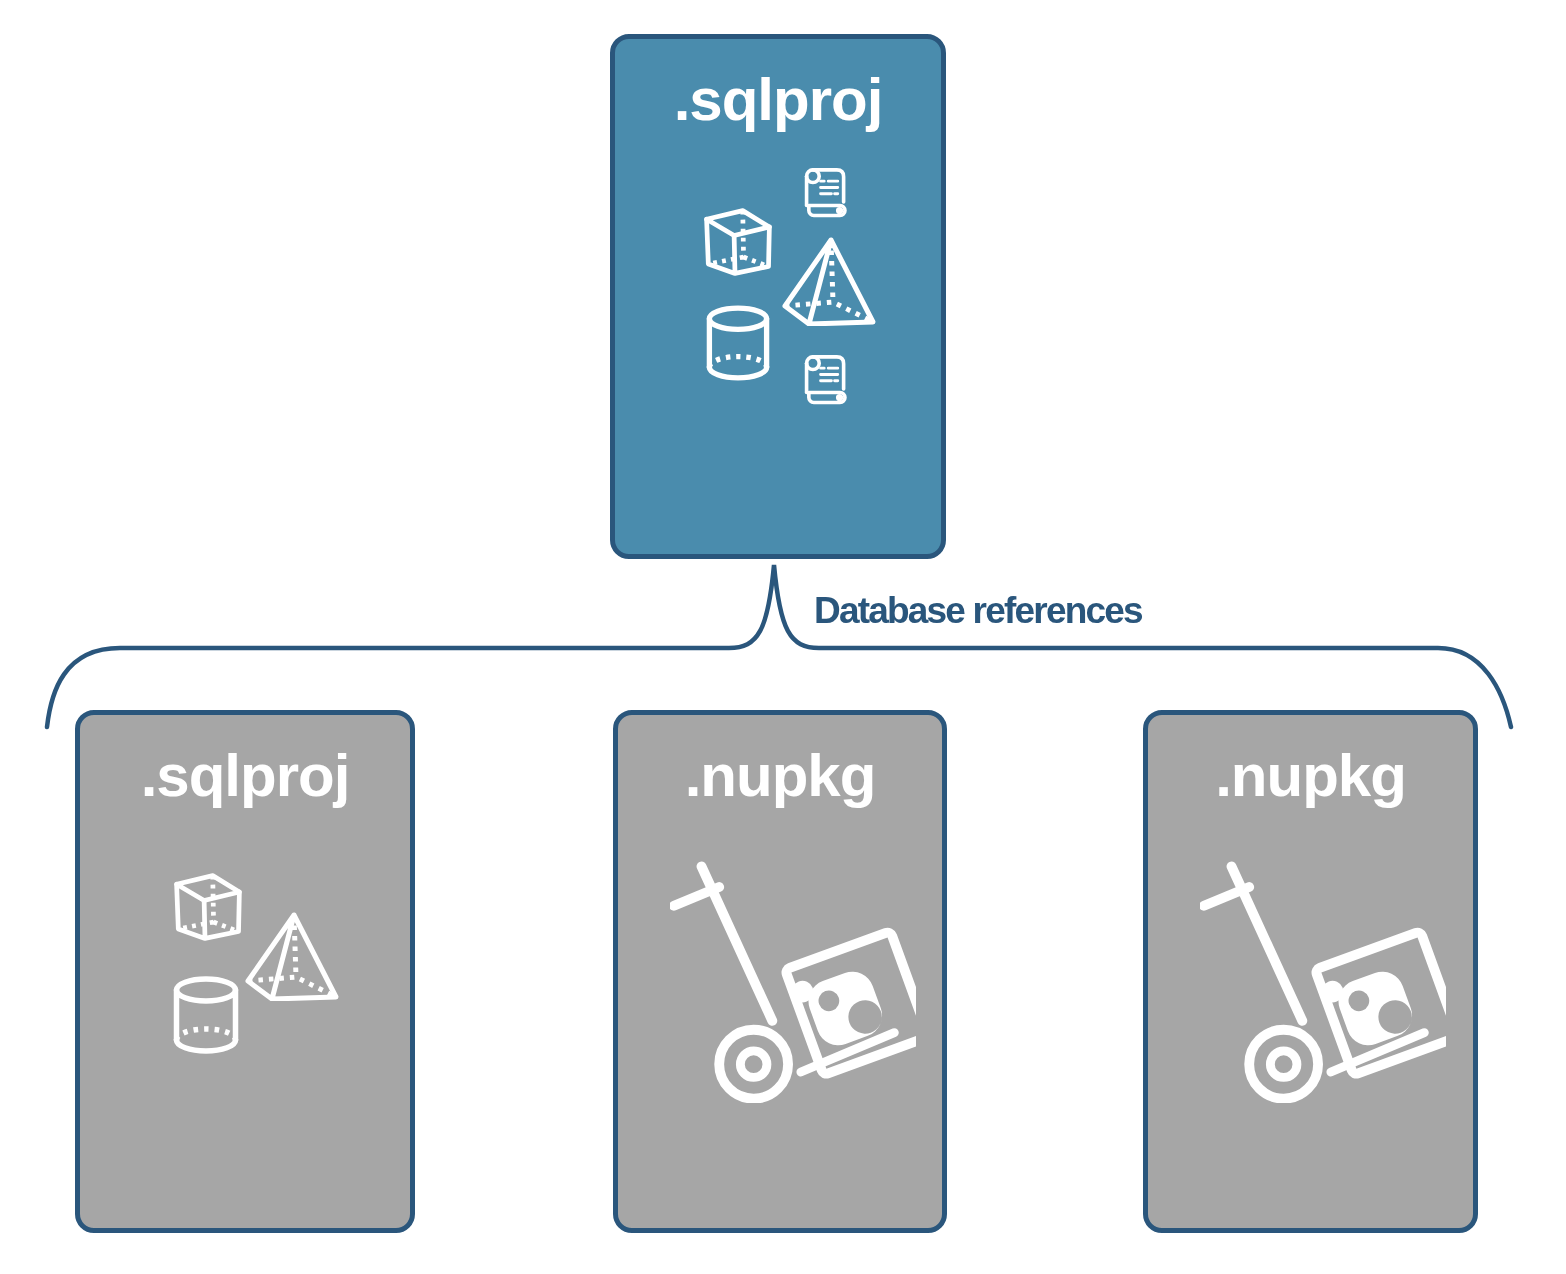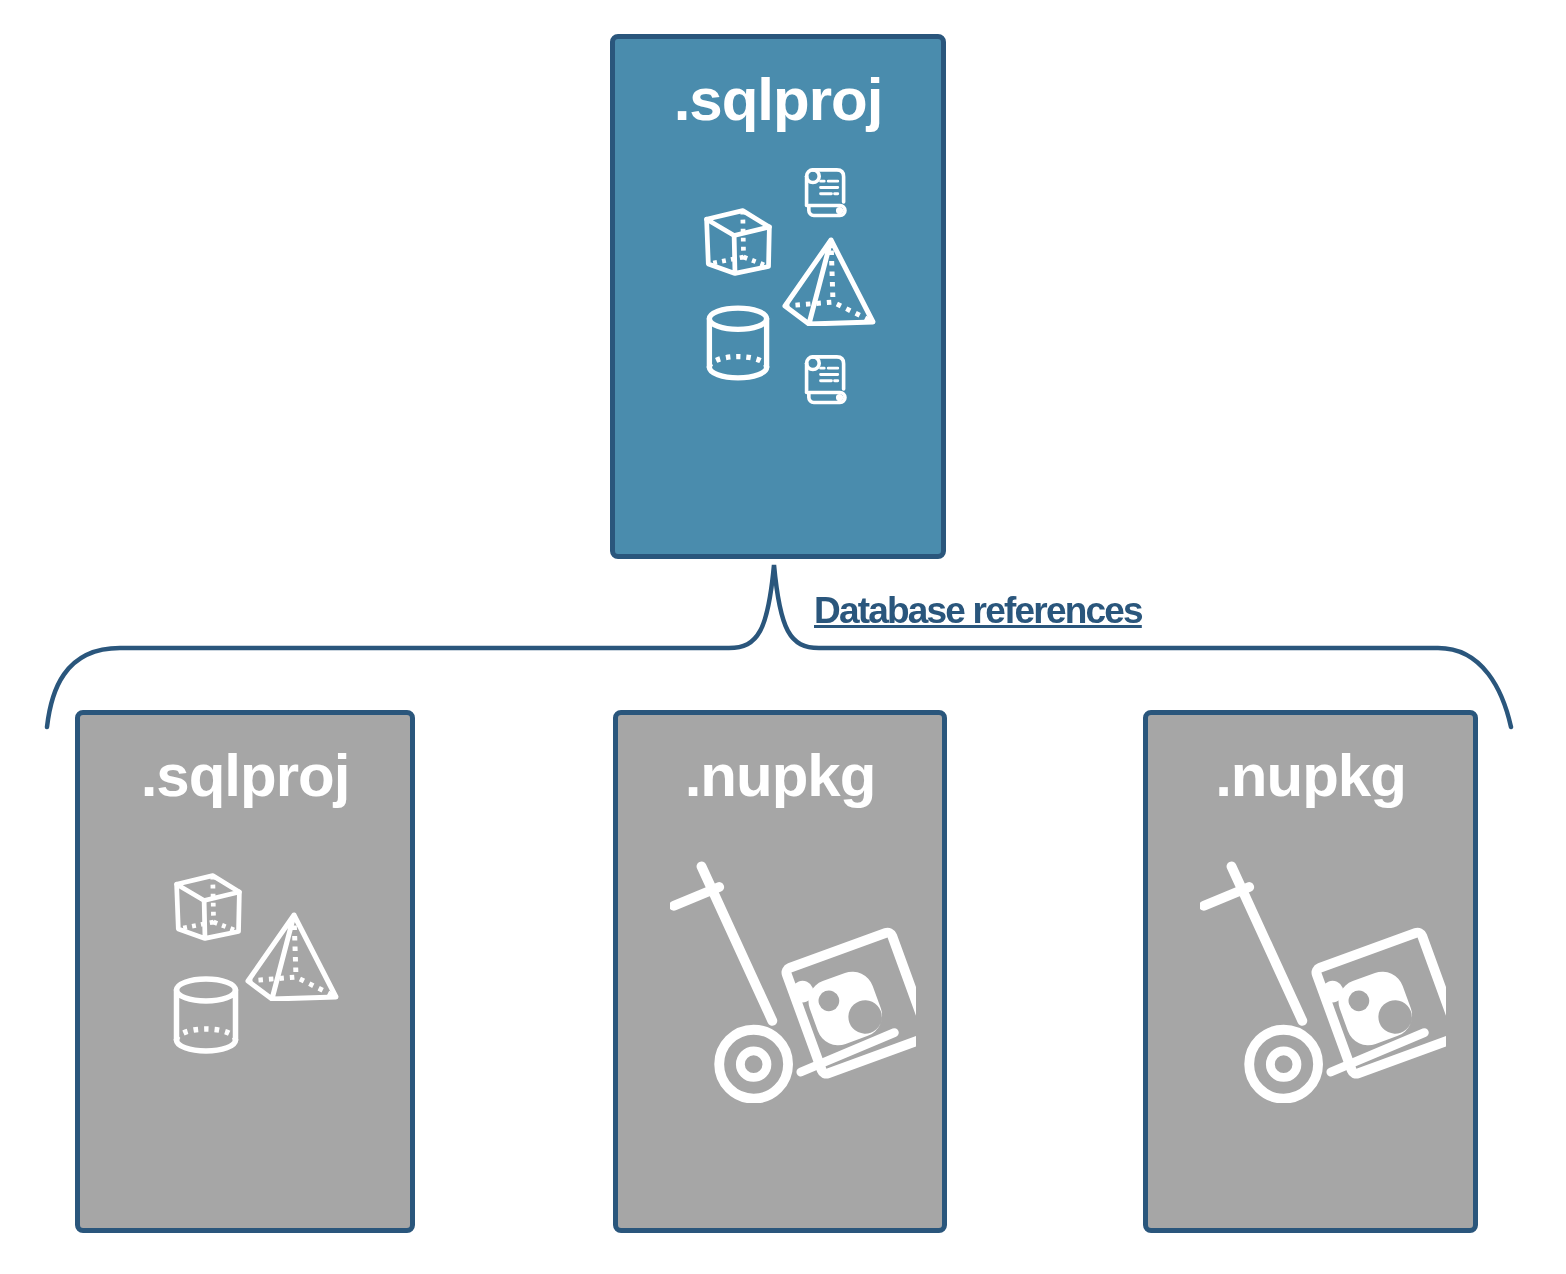--- a/index.html
+++ b/index.html
@@ -7,37 +7,37 @@
     --child-fill:#A6A6A6;
     --outline:#2A567C;
     --icon:#FFFFFF;
     --label-text:#2A567C;
     --title-text:#FFFFFF;
     --background:#FFFFFF;
   }
   *{margin:0;padding:0;box-sizing:border-box;}
   body{background:var(--background);font-family:"Liberation Sans",sans-serif;}
   .canvas{position:relative;width:1566px;height:1274px;background:var(--background);overflow:hidden;}
-  .node{position:absolute;border:5px solid var(--outline);border-radius:8px;}
+  .node{position:absolute;border:5px solid var(--outline);border-radius:19px;}
   .node-root{left:610px;top:34px;width:336px;height:525px;background:var(--root-fill);}
   .node-child{background:var(--child-fill);}
   .node-child-1{left:75px;top:710px;width:340px;height:523px;}
   .node-child-2{left:613px;top:710px;width:334px;height:523px;}
   .node-child-3{left:1143px;top:710px;width:335px;height:523px;}
   .node-title{width:100%;text-align:center;padding-top:28px;color:var(--title-text);
     font-weight:700;font-size:60px;line-height:66px;letter-spacing:-1px;}
   .icon{position:absolute;}
   .icon svg{display:block;width:100%;height:100%;}
   .stroke{fill:none;stroke:var(--icon);stroke-linecap:round;stroke-linejoin:round;}
   .dash{stroke-dasharray:4.5 6;stroke-linecap:butt;}
   .fillw{fill:var(--icon);stroke:none;}
   .brace-svg{position:absolute;left:0;top:0;width:1566px;height:1274px;pointer-events:none;}
   .brace-path{fill:none;stroke:var(--outline);stroke-width:4.5;stroke-linecap:round;}
   .connector-label{position:absolute;left:814px;top:590px;color:var(--label-text);
-    font-weight:700;font-size:37px;letter-spacing:-1.8px;white-space:nowrap;text-decoration:underline;}
+    font-weight:700;font-size:37px;letter-spacing:-1.8px;white-space:nowrap;}
 </style>
 </head>
 <body>
 
 <div class="canvas">
 
   <div class="node node-root">
     <div class="node-title">.sqlproj</div>
 
     <div class="icon" style="left:185px;top:125px;width:52px;height:56px;">

